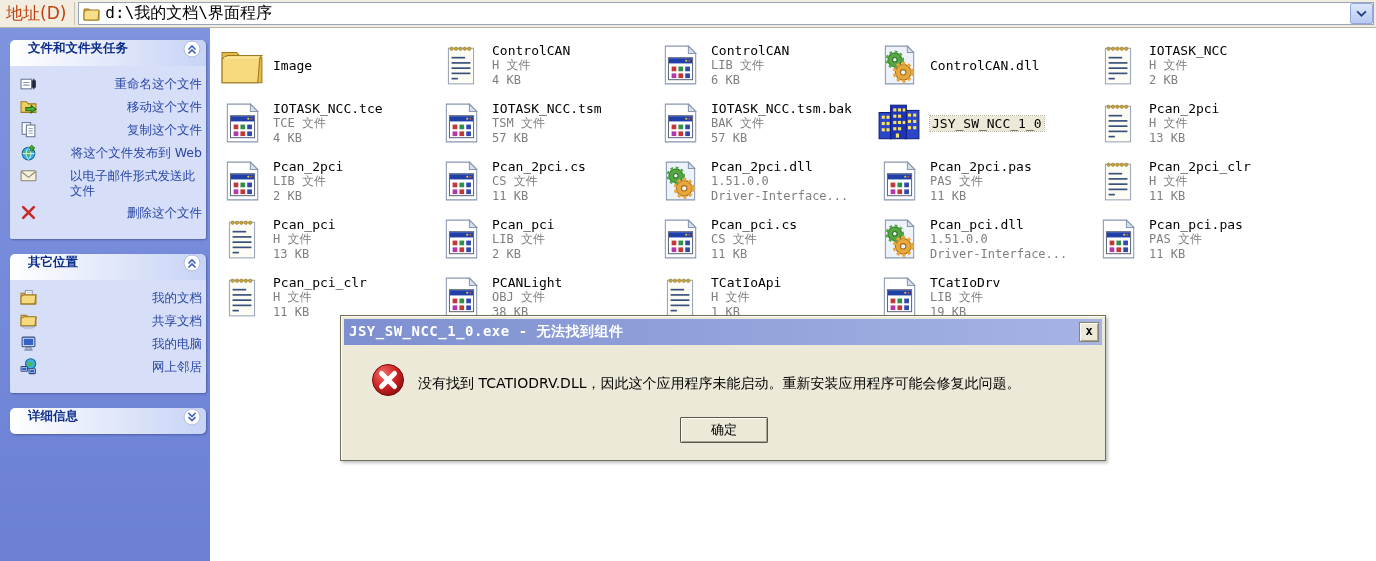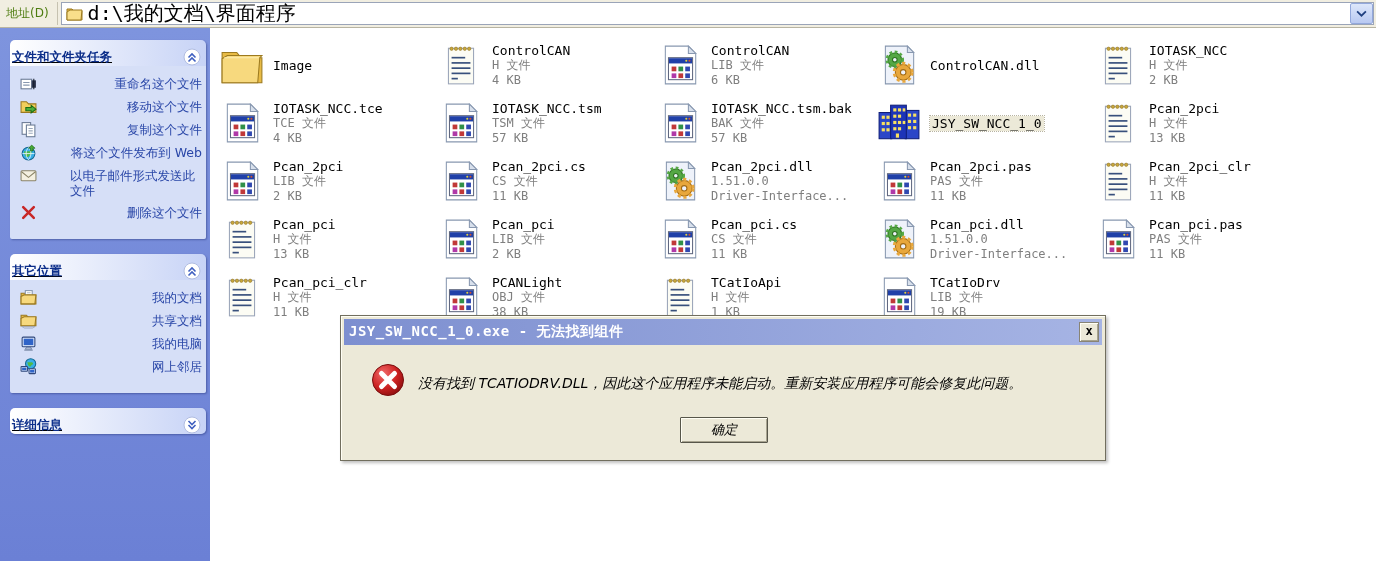--- a/index.html
+++ b/index.html
@@ -3,42 +3,42 @@
 <meta charset="utf-8">
 <style>
   * { margin:0; padding:0; box-sizing:border-box; }
   html,body { width:1376px; height:561px; overflow:hidden; background:#fff;
               font-family:"DejaVu Sans","Liberation Sans",sans-serif; }
   body { position:relative; }
 
   
   .addressbar { height:28px; display:flex; align-items:center;
     background:var(--addressbar-bg,#f1eee1); border-bottom:1px solid #b8b4a2; padding:2px 2px 2px 0; }
-  .addr-label { font-size:12px; color:#4d7c0f; padding:0 8px 0 6px; white-space:nowrap;text-align:center; }
+  .addr-label { font-size:17px; color:#c2410c; padding:0 8px 0 6px; white-space:nowrap;text-align:center; }
   .addr-sep { width:1px; align-self:stretch; background:#c6c2b0; margin-right:3px; }
   .addr-input { flex:1; height:23px; background:#fff; border:1px solid #9aa4b8;
     display:flex; align-items:center; gap:5px; padding-left:4px; }
   .addr-input .sficon { width:17px; height:15px; flex:none; }
-  .addr-value { font-size:20px; color:#000; font-family:"DejaVu Sans Mono","DejaVu Sans",monospace; }
+  .addr-value { font-size:16px; color:#000; font-family:"DejaVu Sans Mono","DejaVu Sans",monospace; }
   .addr-drop { margin-left:auto; width:23px; height:21px; align-self:center; margin-right:0;
     background:linear-gradient(180deg,#dde7fb,#b9c9f1); border:1px solid #93a8dc; border-radius:2px;
     display:flex; align-items:center; justify-content:center; cursor:pointer; }
   .addr-drop svg { width:11px; height:7px; }
 
   
   .content { display:flex; height:533px; }
   .sidebar { width:210px; flex:none; background:linear-gradient(180deg,var(--sidebar-bg,#7e94de),#6b80d5);
     padding:12px 0 0 10px; }
   .filearea { flex:1; background:#fff; position:relative; }
 
   
   .panel { width:196px; margin-bottom:15px; border-radius:5px 5px 2px 2px; overflow:hidden;
     box-shadow:1px 1px 2px rgba(10,20,80,.35); }
   .panel-header { height:26px; background:linear-gradient(90deg,#ffffff,#c7d3f6);
-    display:flex; align-items:flex-end; justify-content:space-between; padding:0 5px 0 2px; cursor:pointer;text-decoration:underline; }
+    display:flex; align-items:flex-start; justify-content:space-between; padding:0 5px 0 18px; cursor:pointer; }
   .panel-title { font-weight:bold; font-size:12.5px; color:#0c2e8a; }
   .panel-header .chev { width:18px; height:18px; }
   .panel-body { background:var(--panel-body,#d6dff7); padding:9px 4px 12px 10px; }
   .sideitem { display:flex; align-items:flex-start; gap:7px; margin-bottom:6px; cursor:pointer;justify-content:space-between; }
   .sideitem .sicon { width:17px; height:17px; flex:none; }
   .slabel { font-size:12.5px; color:#2a47a8; max-width:132px; line-height:15px; padding-top:1px; }
   .panel.headonly { border-radius:5px 5px 5px 5px; }
 
   
   .filegrid { display:grid; grid-template-columns:repeat(5,219px); grid-auto-rows:58px;
@@ -57,21 +57,21 @@
     background:var(--dialog-body,#ece9d8); border:1px solid #716e5e;
     box-shadow:inset 1px 1px 0 #fffef4, 2px 2px 3px rgba(0,0,0,.25); padding:3px; z-index:50; }
   .dlg-titlebar { height:26px; background:linear-gradient(90deg,var(--dialog-titlebar,#7d8fd0),#a6b4e4);
     display:flex; align-items:center; padding:0 3px 0 5px; }
   .dlg-title { color:#fff; font-weight:bold; font-size:14px; letter-spacing:.5px;
     font-family:"DejaVu Sans Mono","DejaVu Sans",monospace; white-space:nowrap; overflow:hidden; }
   .dlg-close { margin-left:auto; width:20px; height:20px; background:#ece9d8;
     border:1px solid #888475; box-shadow:inset 1px 1px 0 #fffef4, inset -1px -1px 0 #a8a490;
     font-weight:bold; font-size:12px; line-height:17px; text-align:center; color:#000; cursor:pointer;
     font-family:"DejaVu Sans Mono",monospace; }
-  .dlg-body { position:relative; height:114px;font-style:italic; }
+  .dlg-body { position:relative; height:114px; }
   .dlg-erricon { position:absolute; left:27px; top:18px; width:34px; height:34px; }
   .dlg-message { position:absolute; left:74px; top:28px; right:12px; font-size:14px; color:#000; line-height:20px; }
   .dlg-ok { position:absolute; left:336px; top:72px; width:88px; height:26px;
     background:#ece9d8; border:1px solid #57564a; border-radius:1px;
     box-shadow:inset 1px 1px 0 #fffef4, inset -1px -1px 0 #a8a490, inset 0 0 0 1px #d8d4c0;
     font-size:13px; color:#000; text-align:center; line-height:24px; cursor:pointer; }
 </style>
 </head>
 <body>
 

